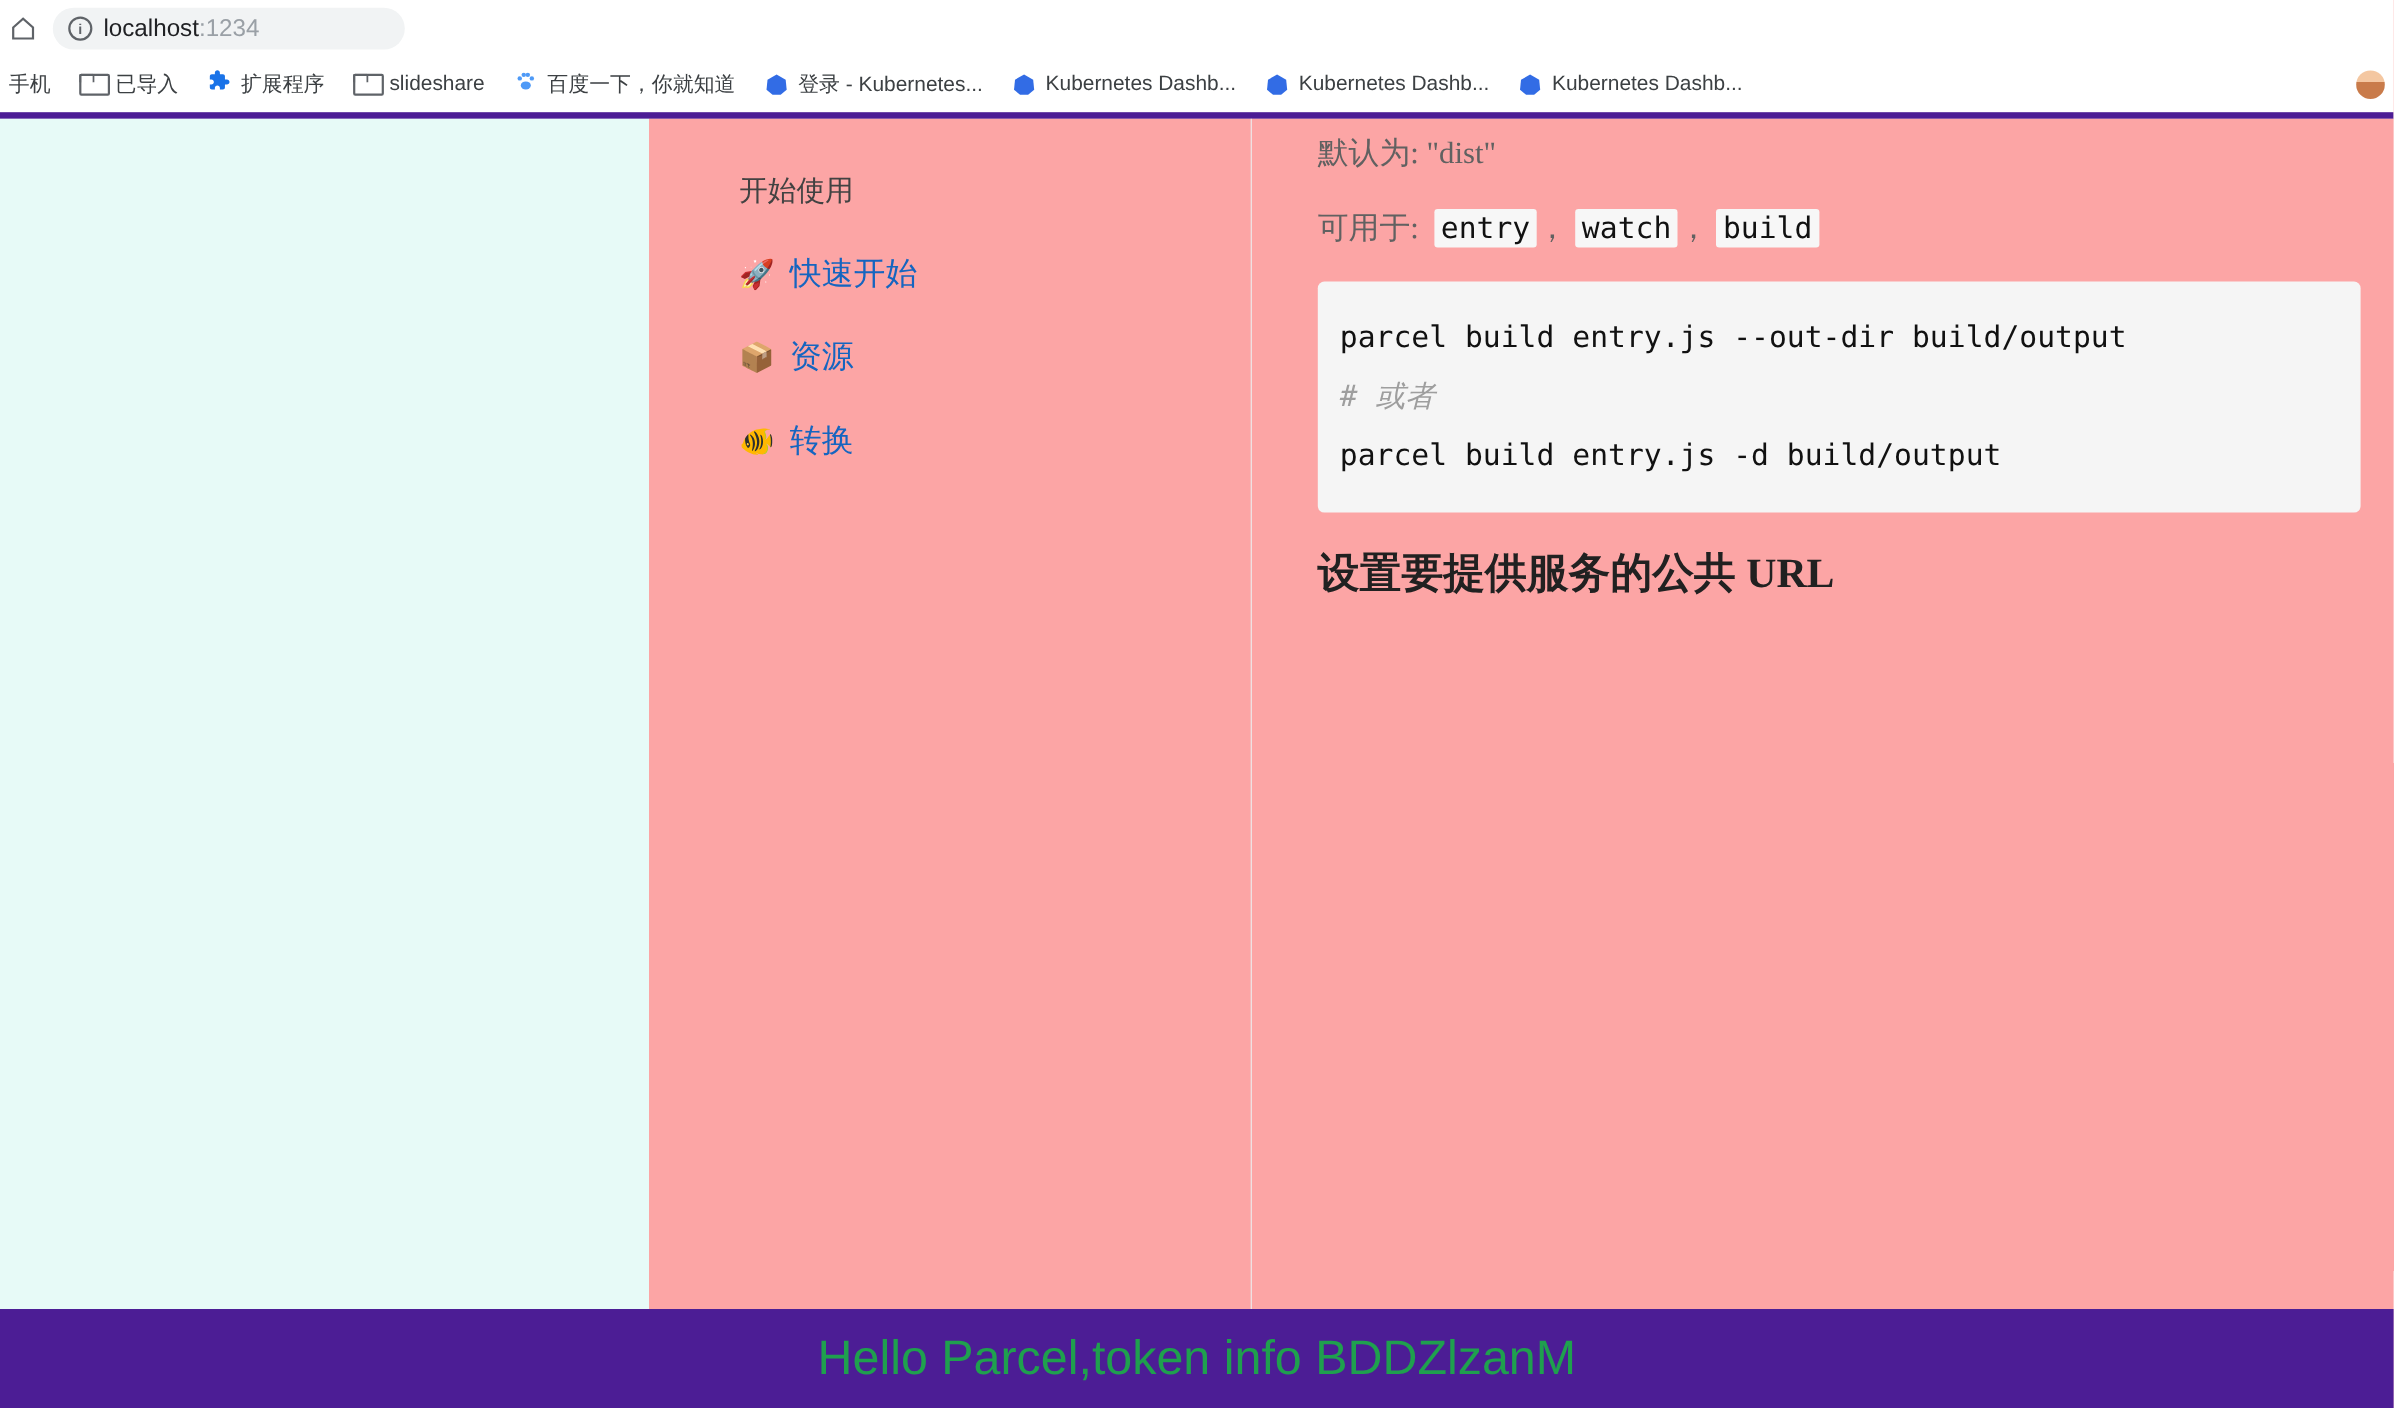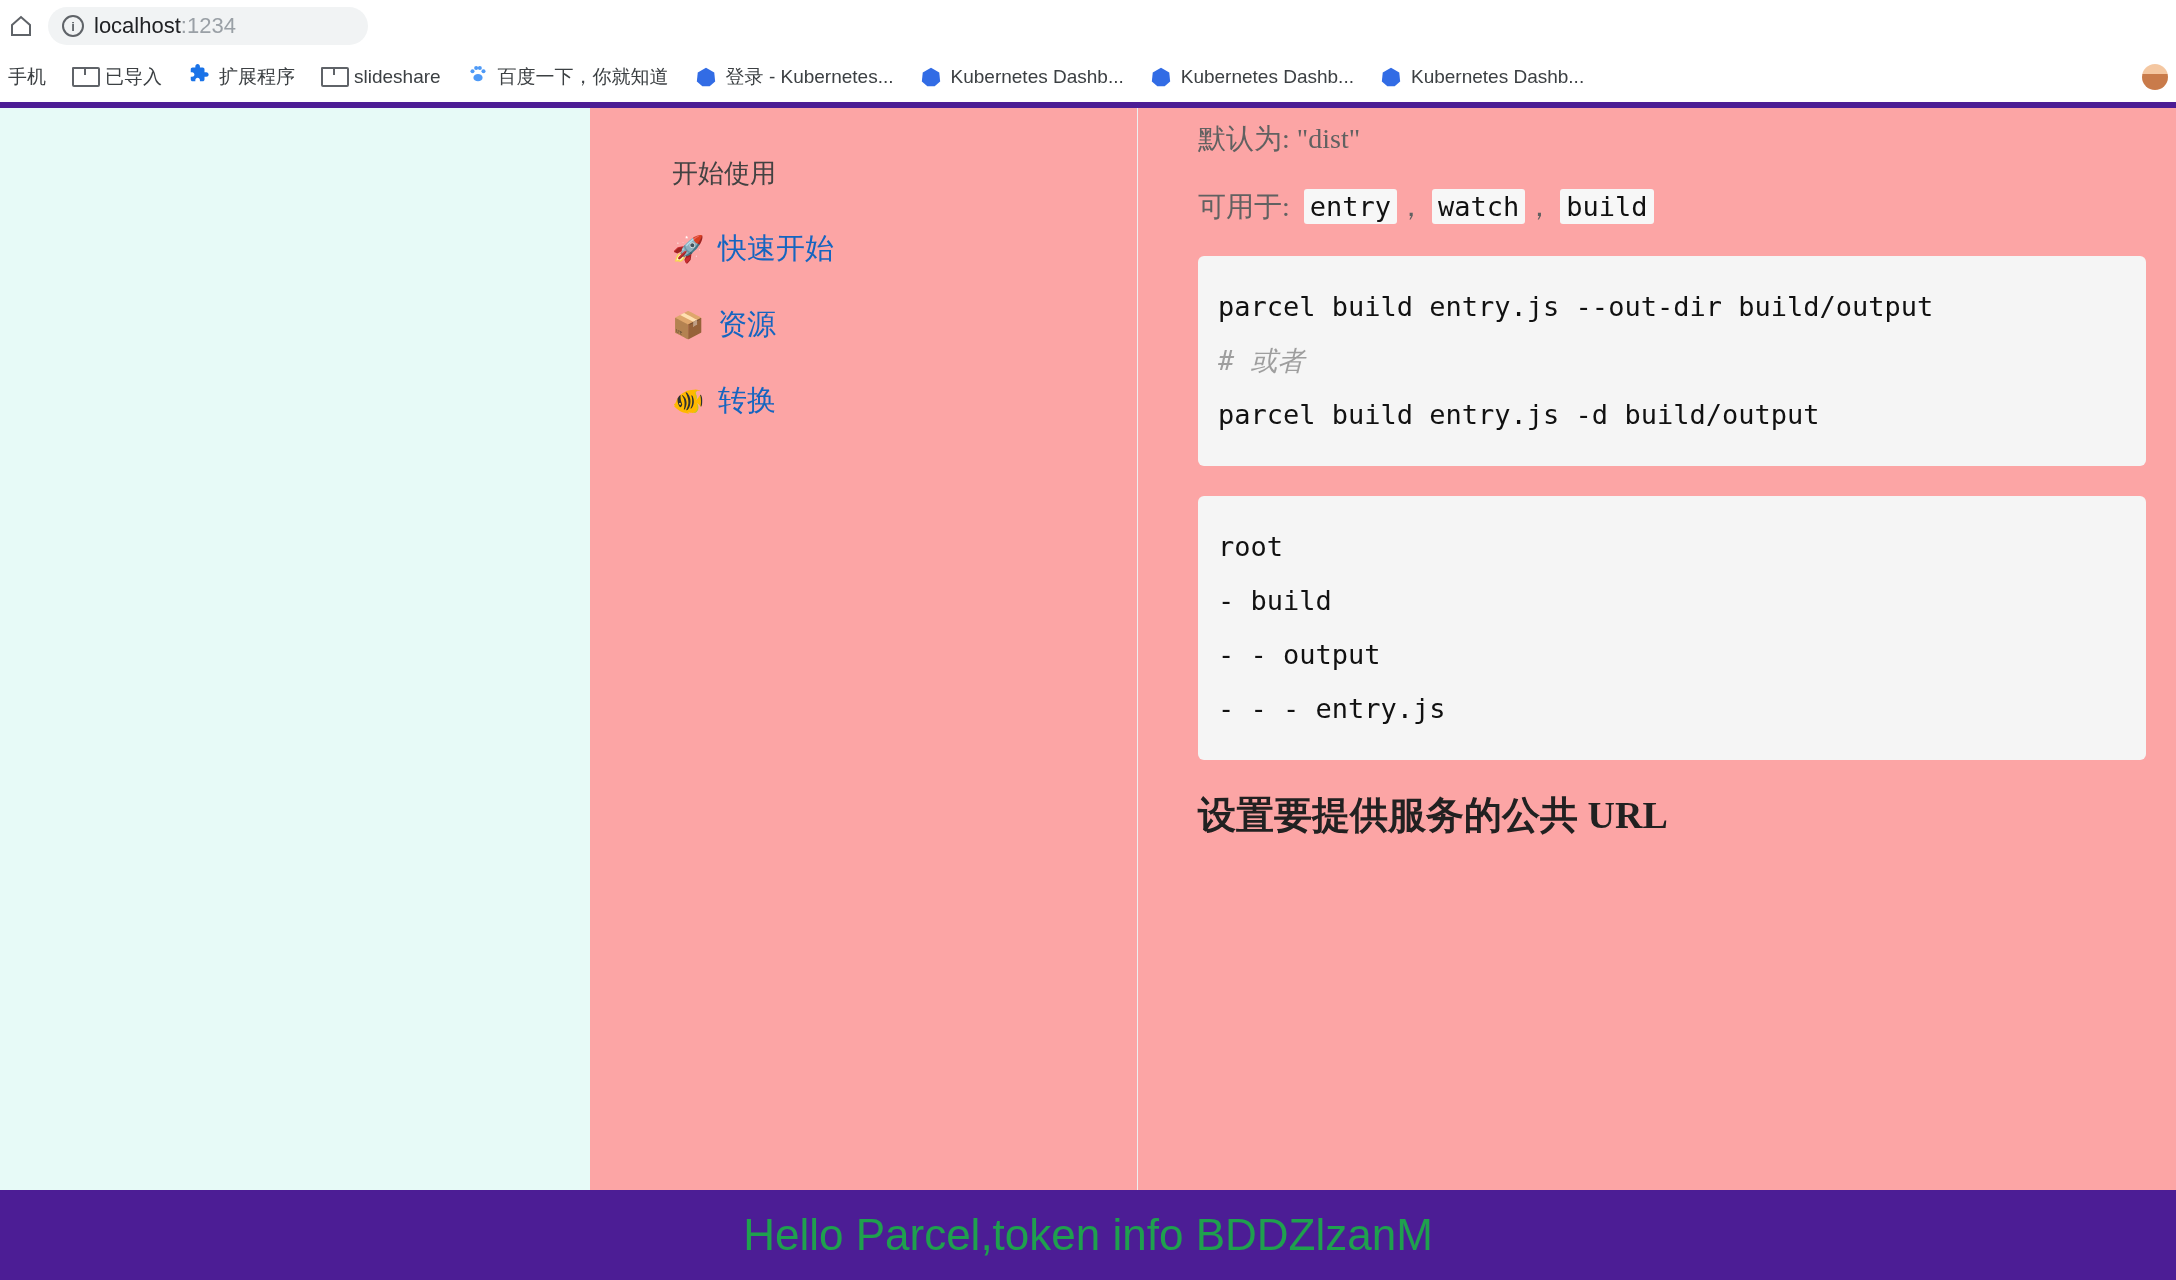--- a/index.html
+++ b/index.html
@@ -312,24 +312,20 @@
         <span>可用于:</span>&nbsp;
         <span class="inline-code">entry</span><span>，</span>
         <span class="inline-code">watch</span><span>，</span>
         <span class="inline-code">build</span>
       </p>
 
       <div class="code-block"><span>parcel build entry.js --out-dir build/output</span>
 <span class="code-comment"># 或者</span>
 <span>parcel build entry.js -d build/output</span></div>
 
-      <div class="code-block"><span>root</span>
-<span>- build</span>
-<span>- - output</span>
-<span>- - - entry.js</span></div>
 
       <h2 class="c-h2">设置要提供服务的公共 URL</h2>
     </div>
 
   </div>
 </div>
 
 <div class="bottom-overlay">
   <span>Hello Parcel,token info BDDZlzanM</span>
 </div>

